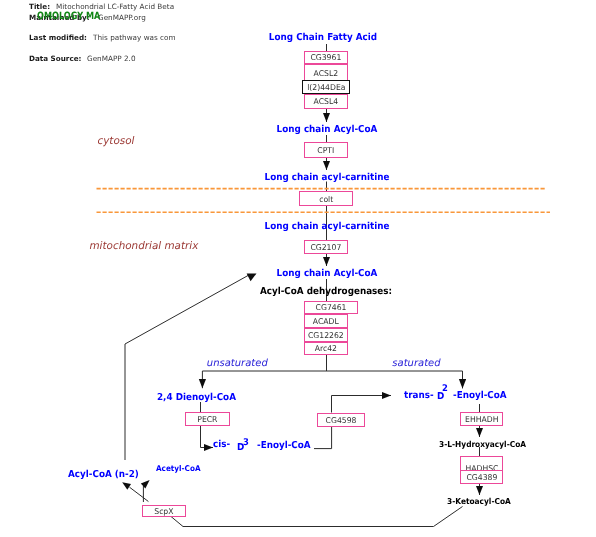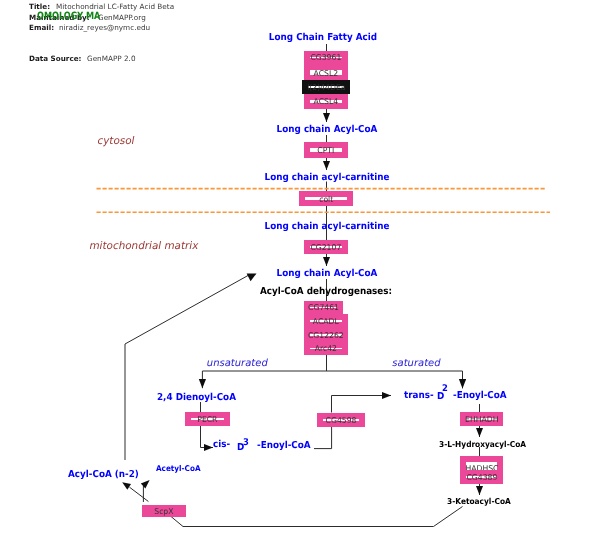--- a/index.html
+++ b/index.html
@@ -14,21 +14,21 @@
   .hrow .k{position:absolute;left:1px;top:0;white-space:nowrap;font-size:7.3px;color:#1a1a1a;
            font-weight:bold;transform:scaleX(0.985);transform-origin:0 0;}
   .hrow .v{position:absolute;top:0;white-space:nowrap;font-size:7.3px;color:#3a3a3a;
            font-weight:normal;transform:scaleX(0.995);transform-origin:0 0;text-align:center;}
   #watermark{position:absolute;left:9px;top:10.5px;font-weight:bold;font-size:10px;
              color:#108515;white-space:nowrap;line-height:11px;
              transform:scaleX(0.813);transform-origin:0 0;}
 
   
   .gene{position:absolute;box-sizing:border-box;background:#ffffff;
-        border:6px solid #ec4899;font-size:8px;color:#333333;text-align:center;
+        border:1px solid #ec4899;font-size:8px;color:#333333;text-align:center;
         white-space:nowrap;}
   .gsel{border-color:#111111;z-index:5;}
   .gene span{position:absolute;left:-20px;right:-20px;top:50%;
              transform:translateY(-50%) scaleX(0.96);display:block;}
 
   
   .lbl{position:absolute;font-weight:bold;font-size:9.6px;color:#0000ff;white-space:nowrap;
        transform:scaleX(0.917);transform-origin:0 0;}
   .ctr{position:absolute;text-align:center;white-space:nowrap;font-weight:bold;
        font-size:9.6px;color:#0000ff;transform:scaleX(0.917);}
@@ -46,23 +46,23 @@
 
   <div id="header">
     <div class="hrow" style="top:2.1px">
         <span class="k">Title:</span>
         <span class="v" style="left:28px">Mitochondrial LC-Fatty Acid Beta</span>
       </div>
     <div class="hrow" style="top:12.5px">
         <span class="k">Maintained by:</span>
         <span class="v" style="left:69.6px">GenMAPP.org</span>
       </div>
-    <div class="hrow" style="top:22.9px">
-        <span class="k">Email:</span>
-        <span class="v" style="left:30.7px">niradiz_reyes@nymc.edu</span>
+    <div class="hrow" style="top:33.3px">
+        <span class="k">Last modified:</span>
+        <span class="v" style="left:64.9px">This pathway was com</span>
       </div>
     <div class="hrow" style="top:54.1px">
         <span class="k">Data Source:</span>
         <span class="v" style="left:58.6px">GenMAPP 2.0</span>
       </div>
     <div id="watermark">OMOLOGY MA</div>
   </div>
 
   <svg id="wires" width="596" height="537" viewBox="0 0 596 537">
     <defs>
@@ -173,21 +173,21 @@
   <div class="gene" style="left:276.4px;top:142.4px;width:43.7px;height:15.2px">
       <span>CPTI</span>
     </div>
   <div class="gene" style="left:271px;top:191px;width:54.4px;height:15.2px">
       <span>colt</span>
     </div>
   <div class="gene" style="left:276.4px;top:240.4px;width:43.7px;height:13.4px">
       <span>CG2107</span>
     </div>
 
-  <div class="gene" style="left:276.4px;top:300.8px;width:39px;height:13.3px">
+  <div class="gene" style="left:276.4px;top:300.8px;width:54px;height:13.3px">
       <span>CG7461</span>
     </div>
   <div class="gene" style="left:276.4px;top:314.1px;width:43.7px;height:13.8px">
       <span>ACADL</span>
     </div>
   <div class="gene" style="left:276.4px;top:327.9px;width:43.7px;height:14px">
       <span>CG12262</span>
     </div>
   <div class="gene" style="left:276.4px;top:341.9px;width:43.7px;height:13.1px">
       <span>Arc42</span>

